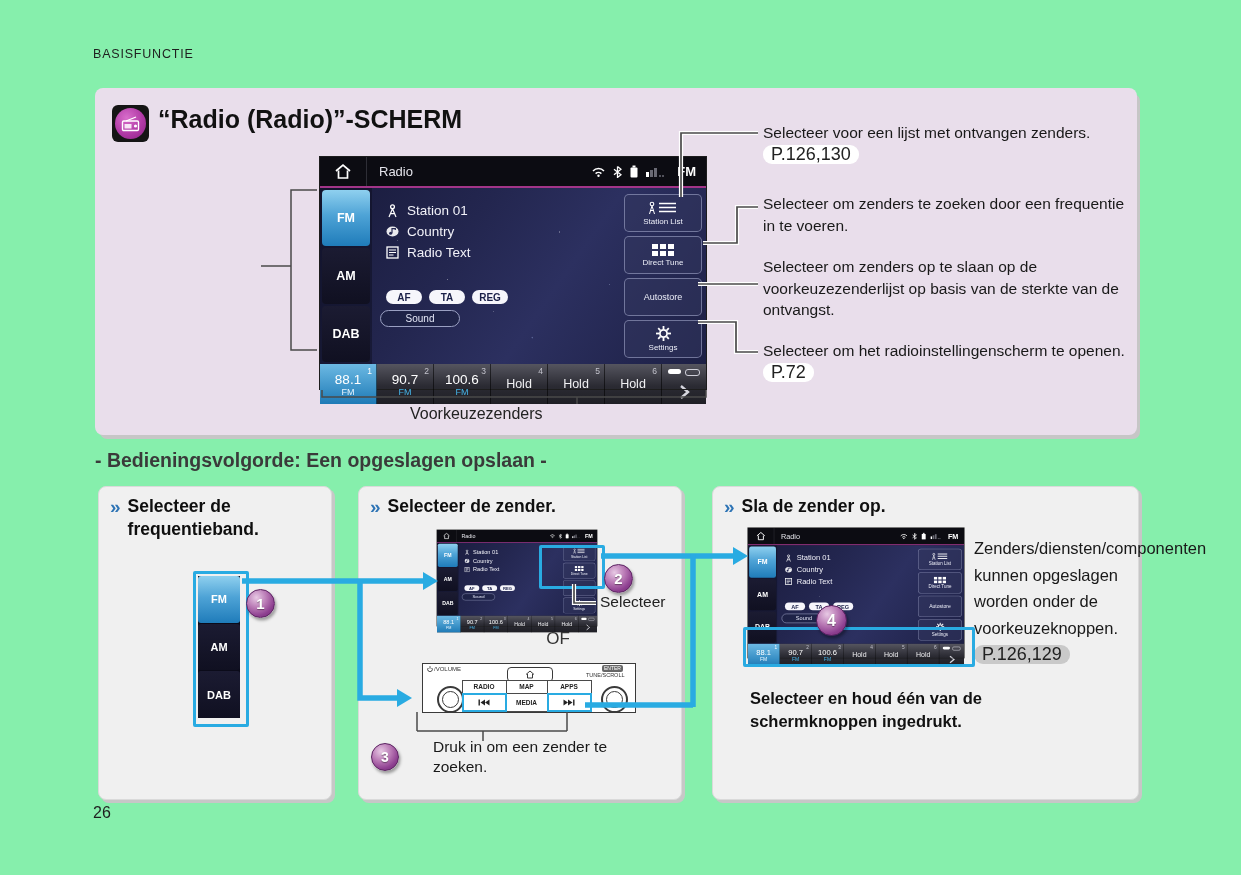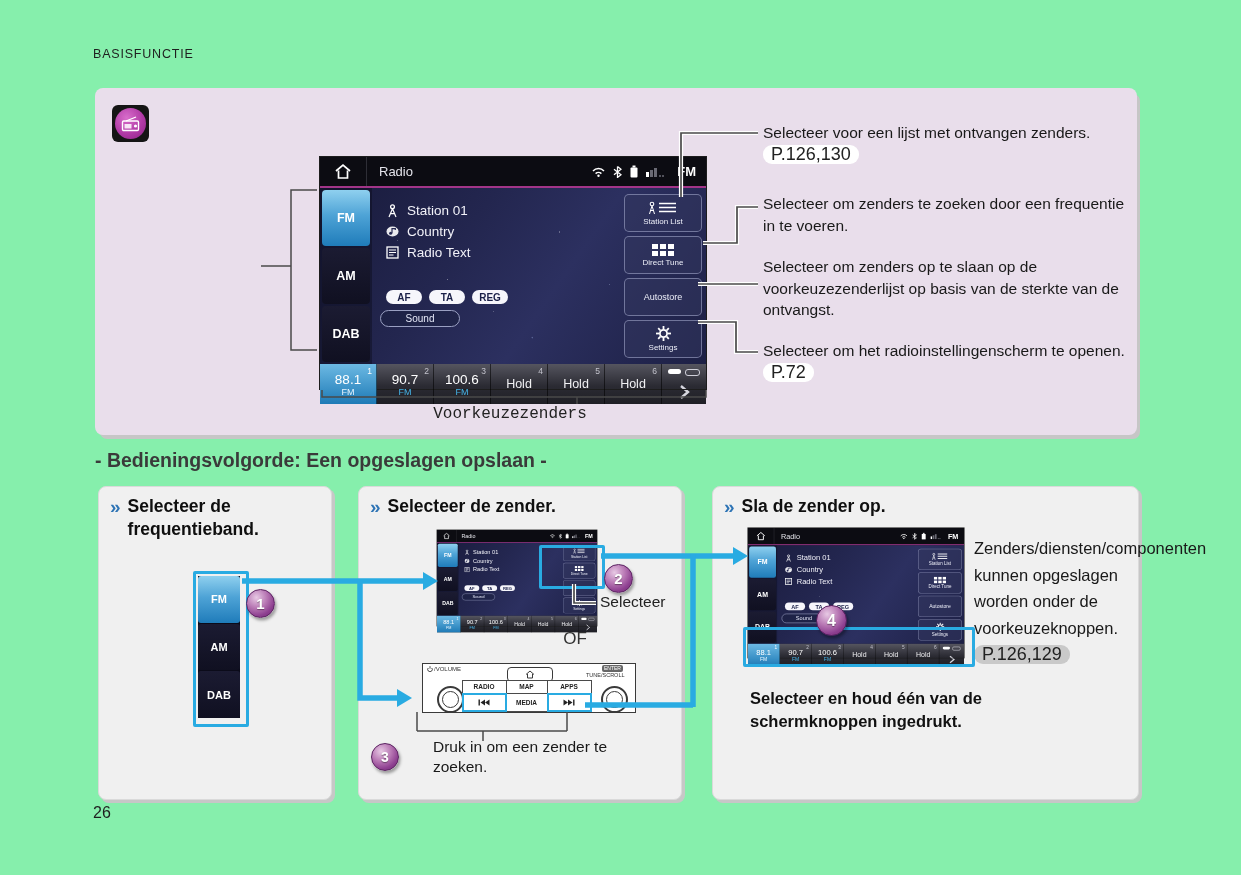--- a/index.html
+++ b/index.html
@@ -16,21 +16,21 @@
   .pink-panel{left:95px;top:88px;width:1042px;height:347px;background:#E9DEEB;
               border-radius:8px;box-shadow:4px 5px 0 -1px #c6c6c6;}
   .title-icon{left:112px;top:105px;width:37px;height:37px;background:#151515;border-radius:6px;
               display:flex;align-items:center;justify-content:center;}
   .title-icon .disc{width:31px;height:31px;border-radius:50%;
               background:radial-gradient(circle at 38% 32%,#d86ecb,#b13aa6 55%,#8d2185);
               display:flex;align-items:center;justify-content:center;}
   .panel-title{left:158px;top:105px;font-size:25px;font-weight:bold;color:#111;}
 
   .radiomode-label{left:118px;top:242px;width:142px;text-align:right;font-size:16px;line-height:21px;color:#222;}
-  .voorkeuze-label{left:410px;top:405px;width:200px;text-align:center;font-size:16px;color:#222;font-family:Liberation Mono, monospace;}
+  .voorkeuze-label{left:410px;top:405px;width:200px;font-size:16px;color:#222;}
 
   .annot{left:763px;width:374px;font-size:15.5px;line-height:21.5px;color:#191919;}
   .pill{display:inline-block;background:#fff;border-radius:9px;padding:0 8px;font-size:18px;line-height:19px;color:#222;}
   .pill.gray{background:#c9c9c9;}
 
   
   .screen{position:absolute;top:0;left:0;width:386px;height:232px;outline:1px solid #1d1d1d;
           display:flex;flex-direction:column;background:#101020;}
   .scr-topbar{height:29px;background:#0c0c12;display:flex;align-items:center;flex:none;}
   .scr-home{width:46px;height:29px;display:flex;align-items:center;justify-content:center;border-right:1px solid #2e2e36;}
@@ -103,21 +103,21 @@
 
   .stepbadge{border-radius:50%;color:#fff;font-weight:bold;text-align:center;
      background:radial-gradient(circle at 35% 28%,#e7c9e4,#b878b4 40%,#8d3f90 70%,#6f2a72);
      border:1px solid #5a2160;box-shadow:1.5px 2.5px 3px rgba(0,0,0,.35);text-shadow:0 1px 1px rgba(0,0,0,.4);}
   #b1{left:246px;top:589px;width:27px;height:27px;font-size:15px;line-height:27px;}
   #b2{left:604px;top:564px;width:27px;height:27px;font-size:15px;line-height:27px;}
   #b3{left:371px;top:743px;width:26px;height:26px;font-size:14px;line-height:26px;}
   #b4{left:816px;top:605px;width:29px;height:29px;font-size:16px;line-height:29px;}
 
   .select-label{left:600px;top:593px;font-size:15.5px;color:#222;}
-  .of-label{left:522px;top:629px;width:106px;text-align:center;font-size:17px;color:#333;}
+  .of-label{left:505px;top:629px;width:106px;text-align:center;font-size:17px;color:#333;}
   .note3{left:433px;top:737px;width:228px;font-size:15.5px;line-height:19.5px;color:#191919;}
   .s4body{left:974px;top:535px;width:158px;font-size:16.5px;line-height:26.5px;color:#191919;}
   .s4bold{left:750px;top:687px;width:238px;font-size:16.5px;line-height:23px;font-weight:bold;color:#111;}
 
   
   .hwpanel{left:422px;top:663px;width:212px;height:48px;background:#fff;border:1.5px solid #3a3a3a;}
   .hw-lbl{position:absolute;font-size:6px;color:#333;display:flex;align-items:center;gap:1px;}
   .hw-knob{position:absolute;width:23px;height:23px;border:2px solid #3a3a3a;border-radius:50%;}
   .hw-knob::after{content:'';position:absolute;inset:3px;border:1.5px solid #3a3a3a;border-radius:50%;}
   .hw-home{position:absolute;left:84px;top:3px;width:44px;height:13px;border:1.2px solid #3a3a3a;border-radius:4px;
@@ -146,20 +146,21 @@
   <div class="abs title-icon">
     <div class="disc">
       <svg width="20" height="16" viewBox="0 0 20 16">
         <rect x="1.5" y="5" width="16" height="9.5" rx="1.2" fill="none" stroke="#fff" stroke-width="1.4"></rect>
         <line x1="5" y1="5" x2="15" y2="1" stroke="#fff" stroke-width="1.3"></line>
         <rect x="3.5" y="8" width="7" height="4.5" fill="#fff" opacity=".85"></rect>
         <circle cx="14.5" cy="10" r="1.6" fill="#fff"></circle>
       </svg>
     </div>
   </div>
+  <div class="abs panel-title">“Radio (Radio)”-SCHERM</div>
 
   <div class="abs voorkeuze-label">Voorkeuzezenders</div>
 
   <div class="abs annot" style="top:122px;">
     <span>Selecteer voor een lijst met ontvangen zenders.</span>
     <span class="pill">P.126,130</span>
   </div>
   <div class="abs annot" style="top:256px;">
     <span>Selecteer om zenders op te slaan op de voorkeuzezenderlijst op basis van de sterkte van de ontvangst.</span>
   </div>

